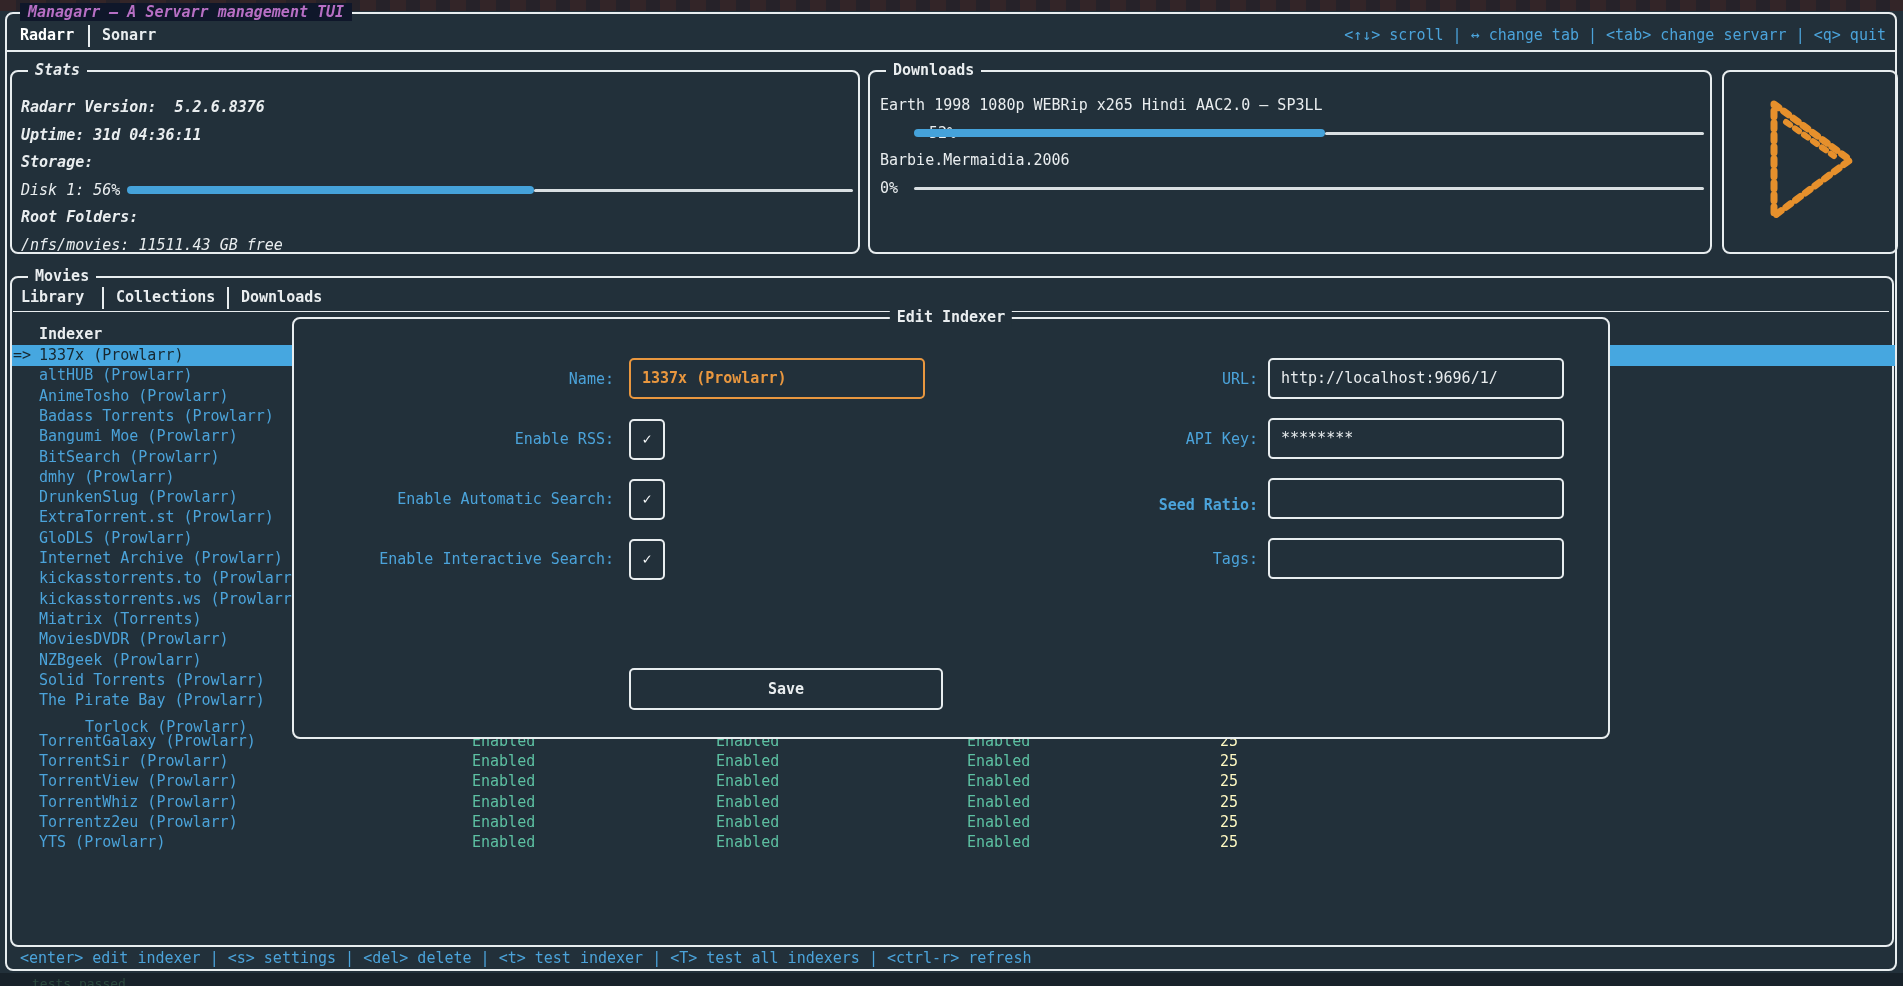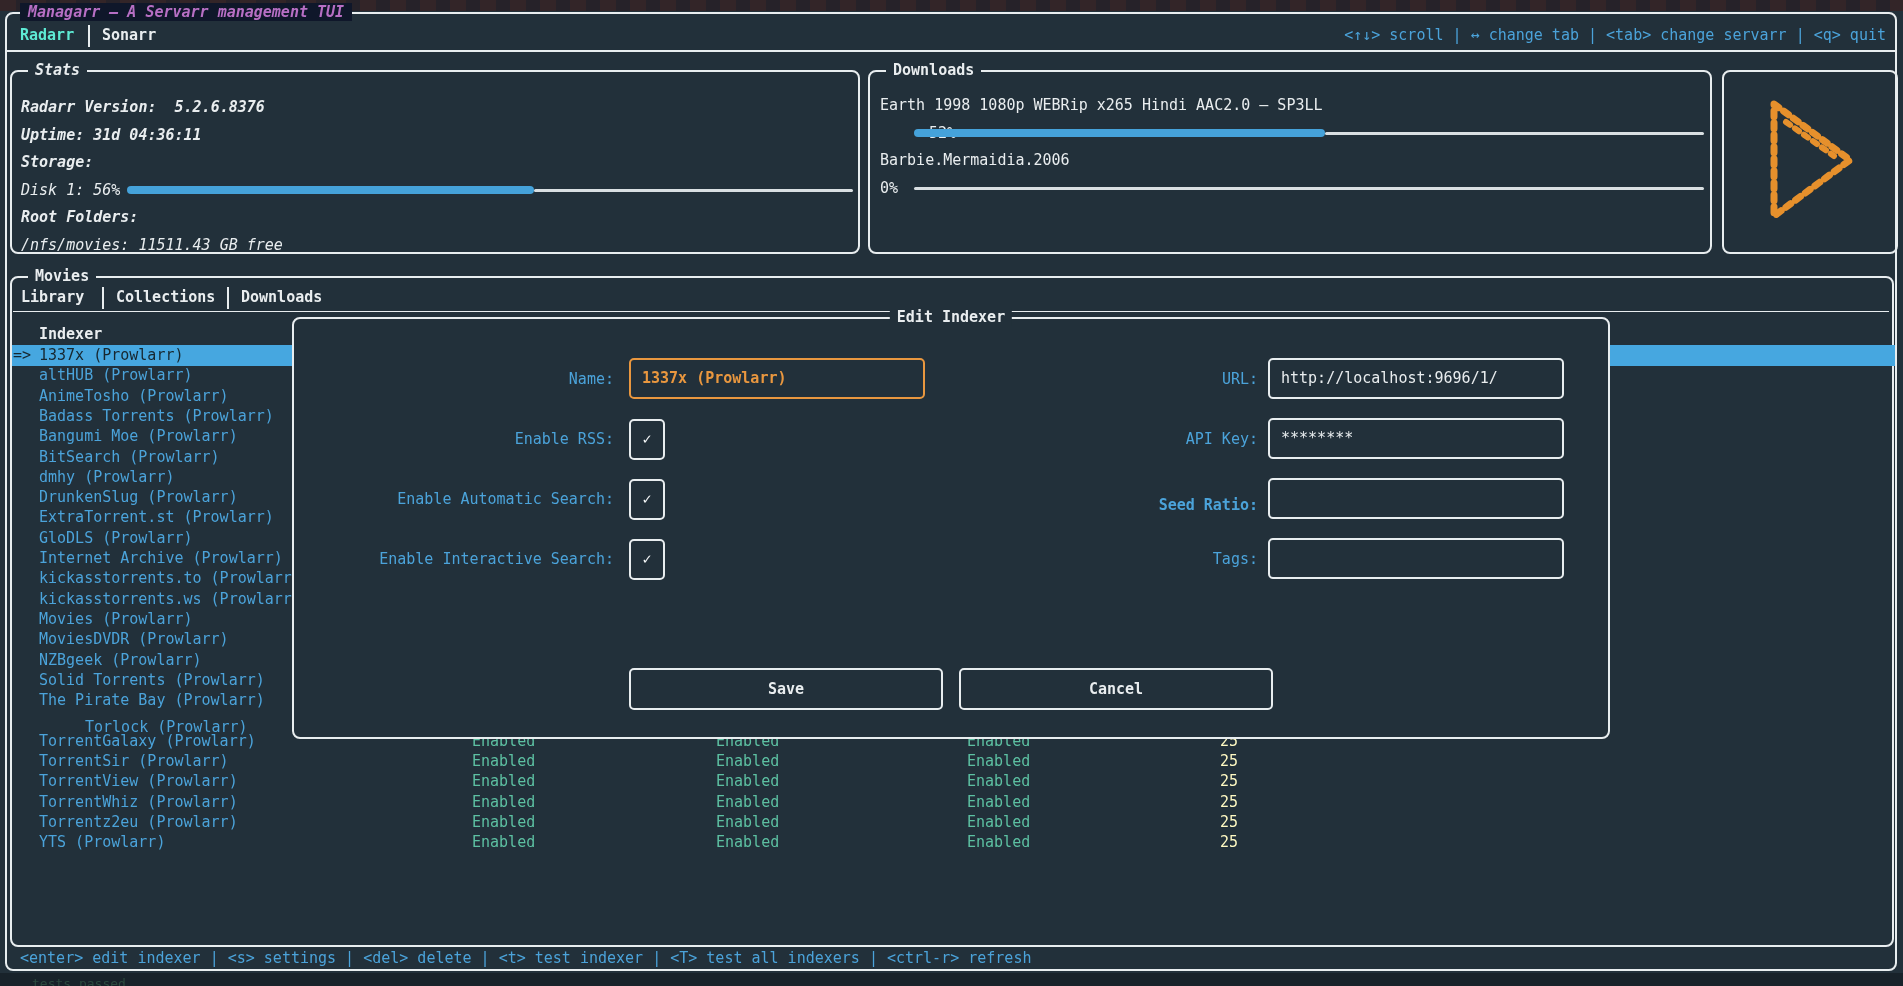--- a/index.html
+++ b/index.html
@@ -11,21 +11,21 @@
   }
   .abs{position:absolute;}
   .panel{position:absolute;border:2px solid #e8edef;border-radius:8px;background:transparent;}
   .panel-title{
     position:absolute;top:-11px;background:#22303a;padding:0 7px;
     font-weight:bold;color:#e9edef;white-space:pre;
   }
   .line{white-space:pre;line-height:18px;}
   .bold{font-weight:bold;}
   .blue{color:#4ba3da;}
-  .orange{color:#5eead4;}
+  .orange{color:#ffffff;}
   .hline{position:absolute;background:#e8edef;}
   .gauge-fill{position:absolute;height:8px;border-radius:4px;background:#45a2da;}
   .gauge-rest{position:absolute;height:3px;border-radius:2px;background:#d9dfe2;}
   .vsep{position:absolute;width:0;border-left:2px solid #e8edef;height:22px;}
   
   .idx-row{position:absolute;left:0;width:1883px;height:21px;line-height:21px;}
   .idx-sel-bar{position:absolute;left:0;top:0;width:1883px;height:21px;background:#46a7e0;}
   .idx-arrow{position:absolute;left:1px;white-space:pre;color:#17272f;}
   .idx-name{position:absolute;left:27px;width:256px;overflow:hidden;white-space:pre;color:#4ba3da;}
   .idx-name.sel{color:#17272f;}
@@ -146,21 +146,21 @@
         <div class="idx-row" style="top: 270px;">
           <span class="idx-name">Internet Archive (Prowlarr)</span>
         </div>
         <div class="idx-row" style="top: 290.3px;">
           <span class="idx-name">kickasstorrents.to (Prowlarr)</span>
         </div>
         <div class="idx-row" style="top: 310.6px;">
           <span class="idx-name">kickasstorrents.ws (Prowlarr)</span>
         </div>
         <div class="idx-row" style="top: 330.9px;">
-          <span class="idx-name">Movies (Prowlarr)</span>
+          <span class="idx-name">Miatrix (Torrents)</span>
         </div>
         <div class="idx-row" style="top: 351.2px;">
           <span class="idx-name">MoviesDVDR (Prowlarr)</span>
         </div>
         <div class="idx-row" style="top: 371.5px;">
           <span class="idx-name">NZBgeek (Prowlarr)</span>
         </div>
         <div class="idx-row" style="top: 391.8px;">
           <span class="idx-name">Solid Torrents (Prowlarr)</span>
         </div>
@@ -256,21 +256,20 @@
     <div class="input-box" style="left:974px;top:159px;">
       <span class="val"></span>
     </div>
 
     <div class="fld-label right-col" style="top:231px;">Tags:</div>
     <div class="input-box" style="left:974px;top:219px;">
       <span class="val"></span>
     </div>
 
     <div class="btn" style="left:335px;">Save</div>
-    <div class="btn" style="left:665px;">Cancel</div>
   </div>
 
   <div class="abs blue" style="left:20px;top:949px;white-space:pre;">&lt;enter&gt; edit indexer | &lt;s&gt; settings | &lt;del&gt; delete | &lt;t&gt; test indexer | &lt;T&gt; test all indexers | &lt;ctrl-r&gt; refresh</div>
 
   <div id="bottom-strip">
     <span class="ghost">tests passed</span>
   </div>
 
 </div>
 

